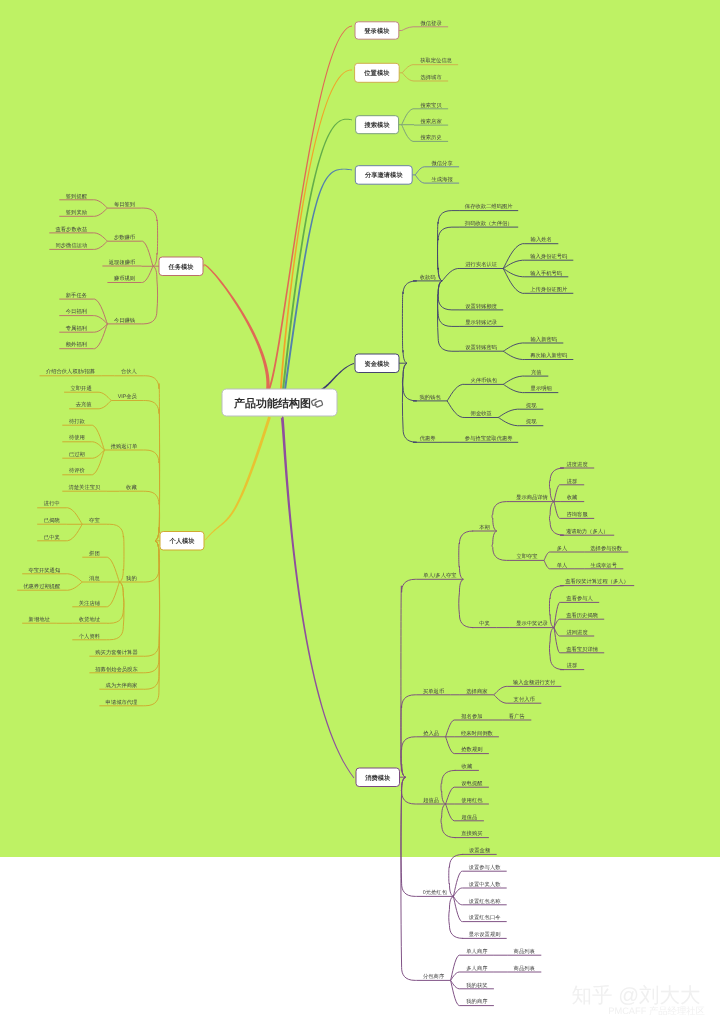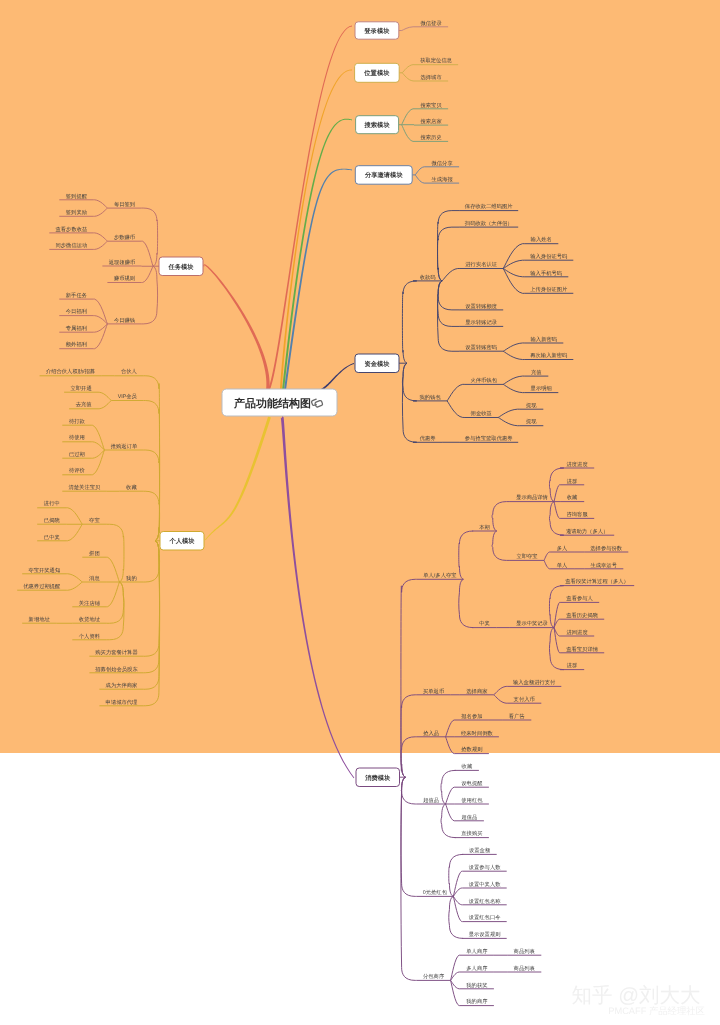--- a/index.html
+++ b/index.html
@@ -1,19 +1,19 @@
 <!DOCTYPE html>
 <html><head>
 <meta charset="utf-8">
 <title>产品功能结构图</title>
 <style>
 html,body{margin:0;padding:0;background:#fff;}
 body{width:720px;height:1025px;overflow:hidden;font-family:"Liberation Sans",sans-serif;
      -webkit-font-smoothing:antialiased;text-rendering:geometricPrecision;}
-#stage{position:relative;width:720px;height:753px;background:#fdba74;}
+#stage{position:relative;width:720px;height:857px;background:#bef264;}
 #map{position:absolute;left:0;top:0;}
 .nl{font-size:5.3px;fill:#3d3d3d;font-family:"Liberation Sans",sans-serif;}
 
 .bl{font-size:6.3px;font-weight:bold;fill:#3a3a3a;font-family:"Liberation Sans",sans-serif;}
 .rl{font-size:11px;font-weight:bold;fill:#2e2e2e;font-family:"Liberation Sans",sans-serif;}
 </style>
 </head>
 <body>
 
 <div id="stage">

